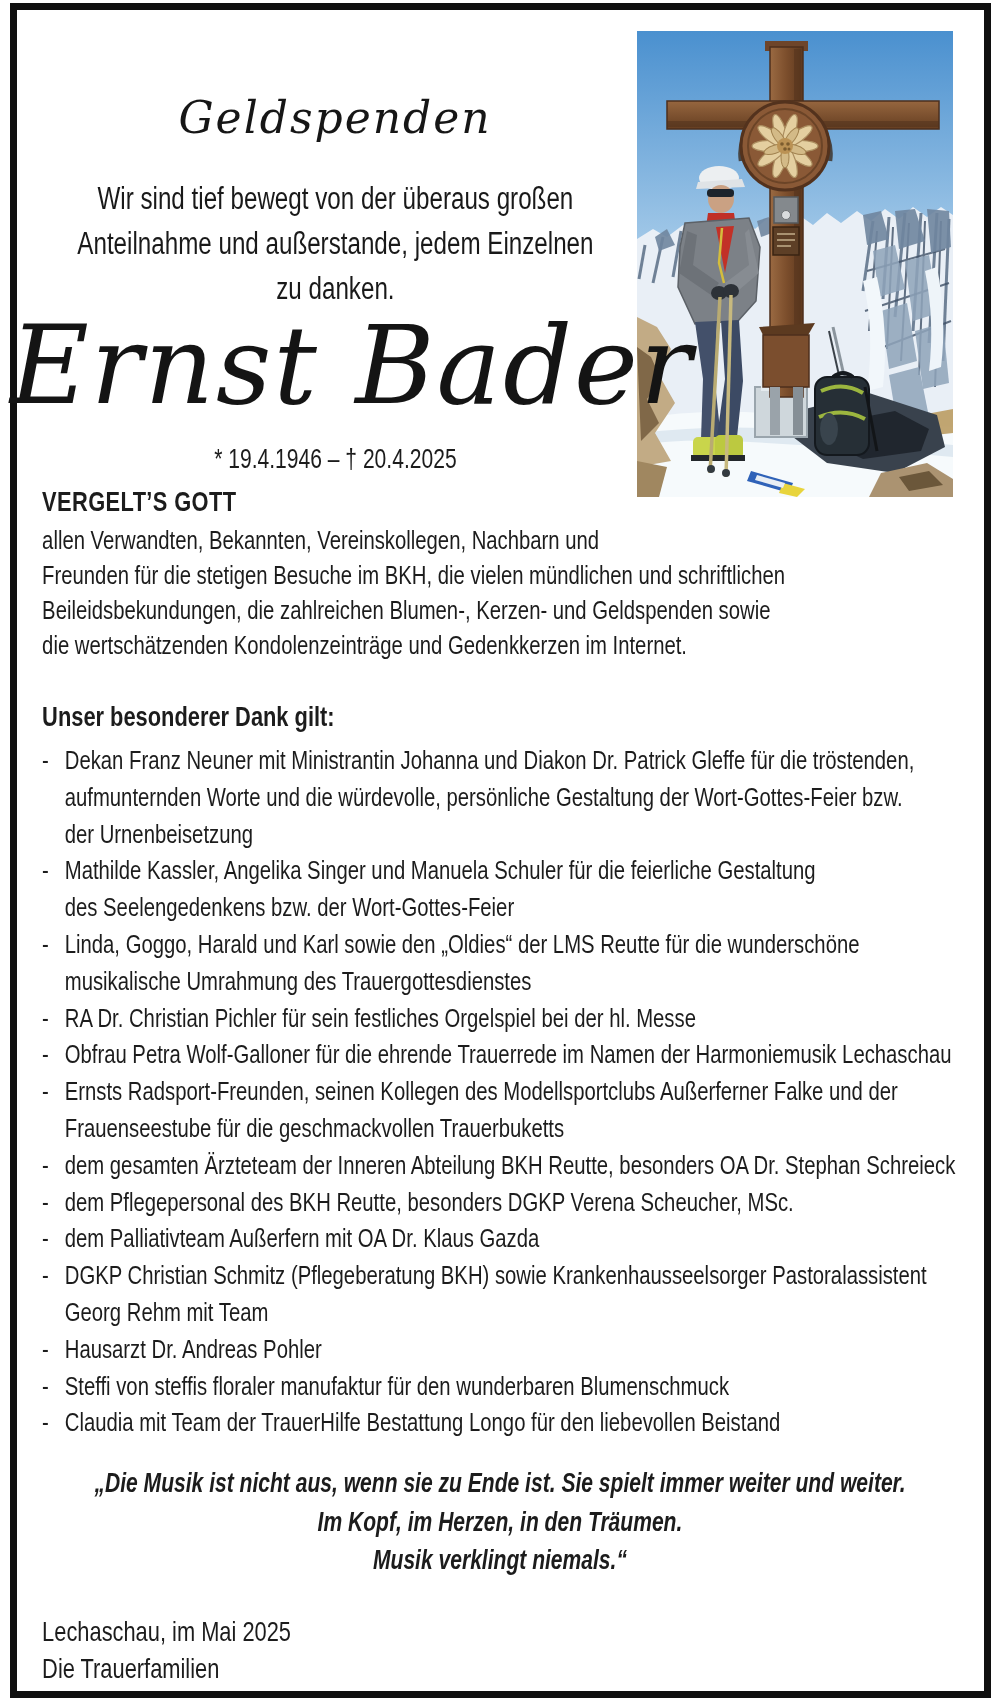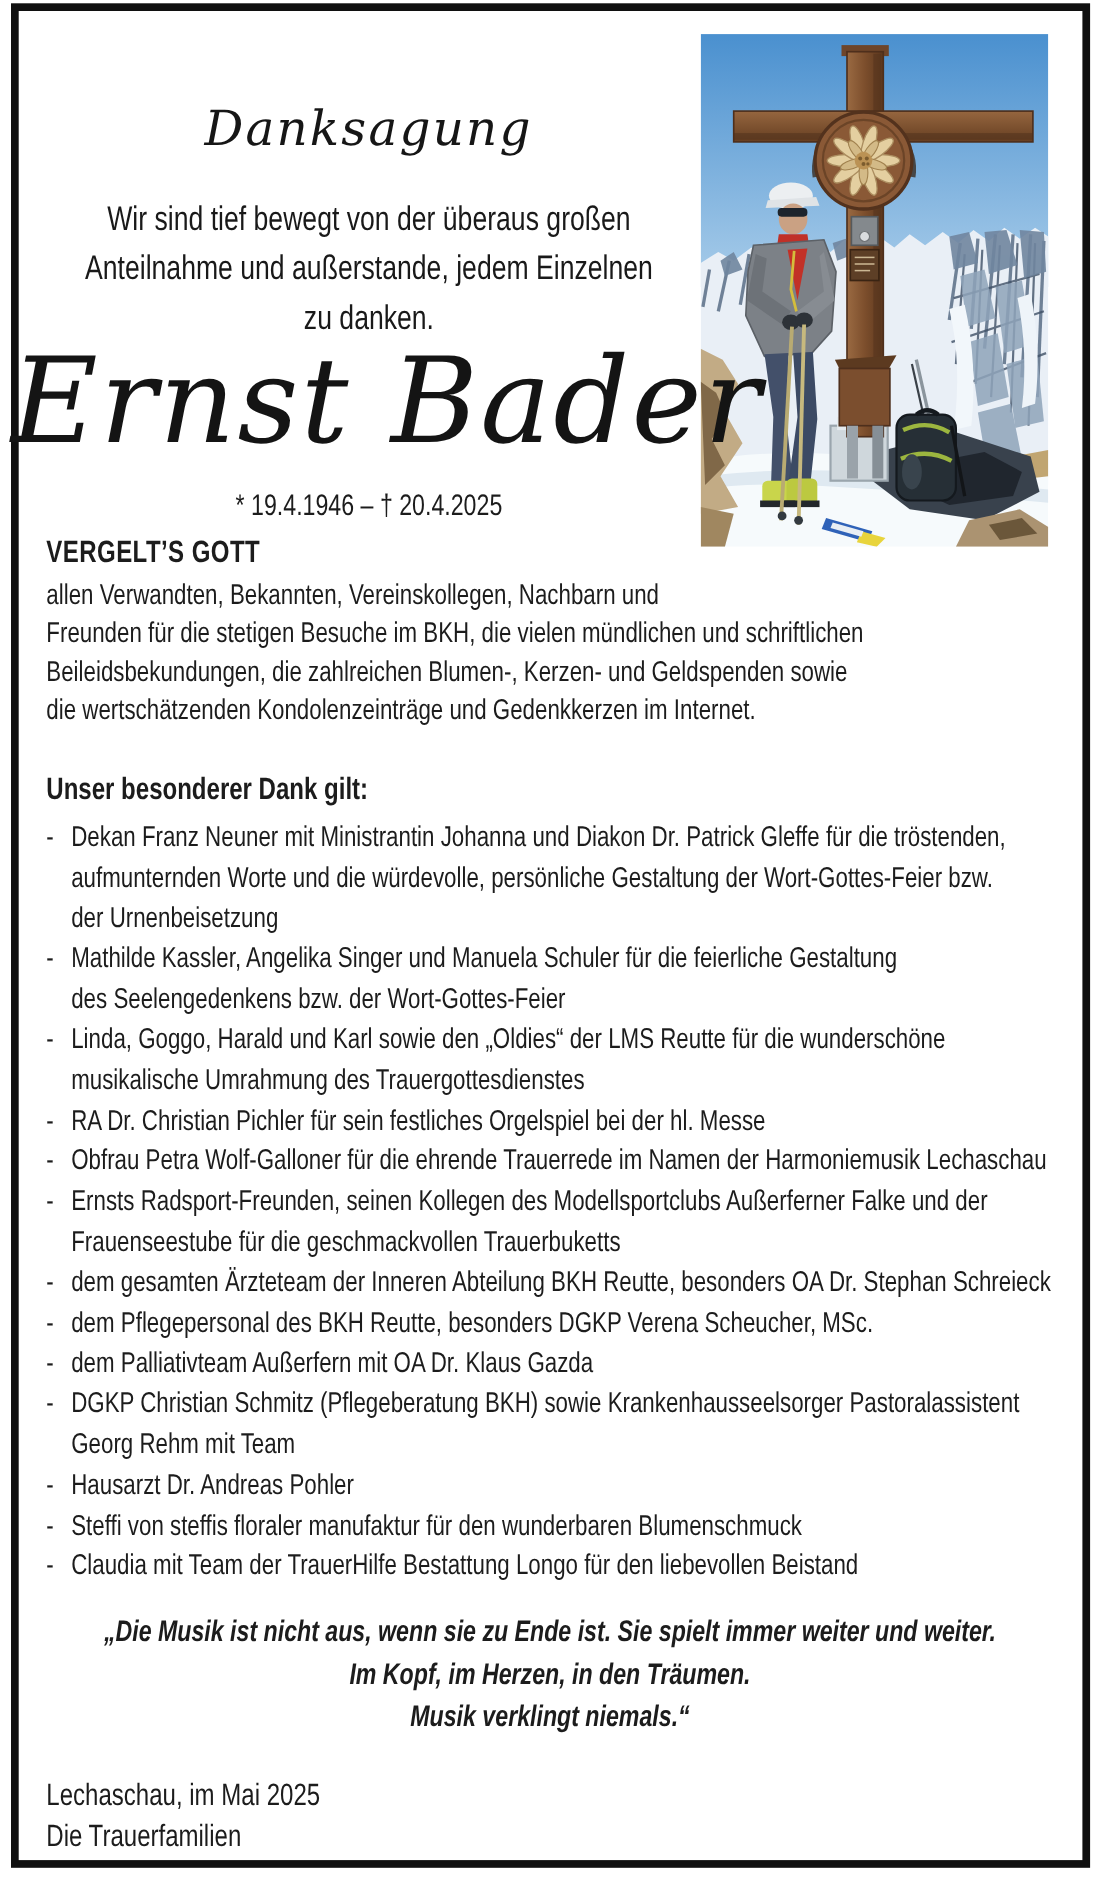--- a/index.html
+++ b/index.html
@@ -222,21 +222,21 @@
       <ellipse cx="192" cy="398" rx="9" ry="16" fill="#39444d"></ellipse>
       <path d="M196,346 Q206,338 216,346" stroke="#14191e" stroke-width="4" fill="none"></path>
       <line x1="228" y1="356" x2="240" y2="420" stroke="#121518" stroke-width="3"></line>
     </g>
 
     <polygon points="114,440 156,452 152,462 110,450" fill="#2f62b8"></polygon>
     <polygon points="146,452 168,458 160,466 142,462" fill="#e8d43c"></polygon>
     <polygon points="120,444 148,452 146,457 118,449" fill="#e8eef4"></polygon>
   </svg>
 
-  <div class="danksagung">Danksagung</div>
+  <div class="danksagung">Geldspenden</div>
   <div class="name">Ernst Bader</div>
 
   <div class="scaled">
 
     <div class="intro">
       <span class="ln">Wir sind tief bewegt von der überaus großen</span>
       <span class="ln">Anteilnahme und außerstande, jedem Einzelnen</span>
       <span class="ln">zu danken.</span>
     </div>
 

